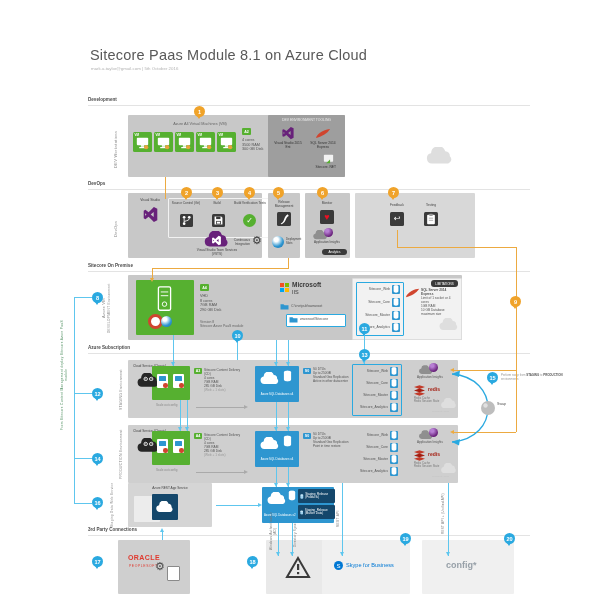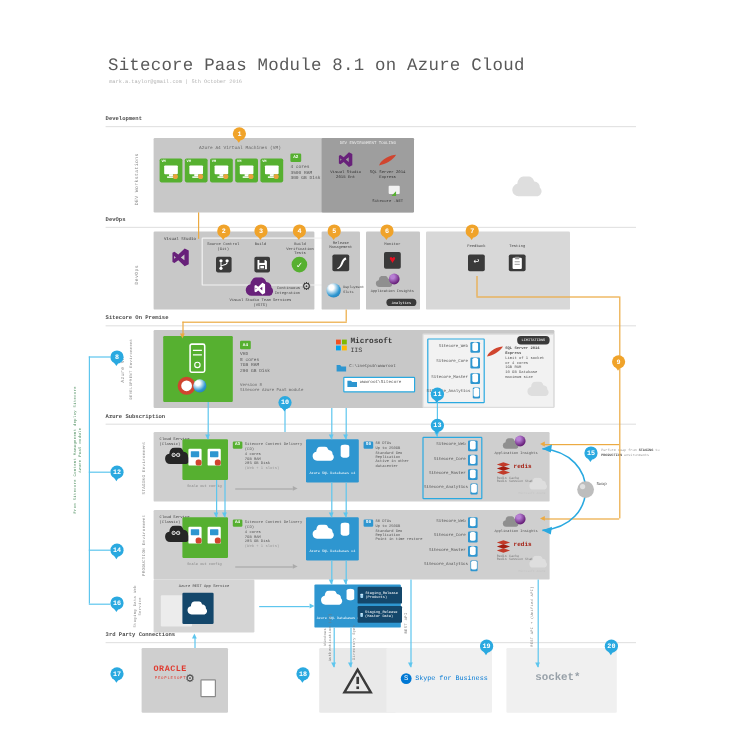--- a/index.html
+++ b/index.html
@@ -1,17 +1,17 @@
 <!DOCTYPE html>
 <html><head>
 <meta charset="utf-8">
 <style>
   html,body{margin:0;padding:0;background:#fff}
   .canvas{position:relative;width:615px;height:615px;background:#fff;overflow:hidden;
-          font-family:Liberation Mono, monospace;color:#555}
+          font-family:Liberation Sans, sans-serif;color:#555}
   .t{position:absolute;line-height:1.25;color:#555}
   .c{text-align:center}
   .r{text-align:right}
   .vlab{position:absolute;writing-mode:vertical-rl;transform:rotate(180deg);
         font-size:4px;color:#8a8a8a;text-align:center;letter-spacing:.3px;line-height:1.3}
   .bx{position:absolute;background:#c8c8c8;border-radius:1px}
   .hr{position:absolute;left:88px;width:442px;height:1px;background:#e3e3e3}
   .bandlab{position:absolute;font-size:4.6px;font-weight:bold;color:#4d4d4d}
   .pin{position:absolute;width:11px;height:11px;border-radius:50%;--c:#2aa9e0;background:var(--c);
        color:#fff;font-size:5.6px;font-weight:bold;display:flex;align-items:center;justify-content:center;z-index:9}
@@ -696,18 +696,18 @@
   <div class="pin" style="left:400px;top:533px">19</div>
   <div class="bx" style="left:322px;top:540px;width:88px;height:54px;background:#f0f0f0"></div>
   <div style="position:absolute;left:334px;top:561px;width:9px;height:9px;border-radius:50%;background:#0078d4;color:#fff;font-size:6px;display:flex;align-items:center;justify-content:center;z-index:4">S</div>
   <div class="t" style="left:346px;top:562px;font-size:5.6px;color:#0078d4">Skype for Business</div>
   <div class="lv" style="left:342px;top:483px;height:73px"></div>
   <div class="ad" style="left:340px;top:552px"></div>
   <div class="vlab" style="left:336px;top:498px;height:42px;font-size:3.2px;color:#777">REST API</div>
 
   <div class="pin" style="left:504px;top:533px">20</div>
   <div class="bx" style="left:422px;top:540px;width:92px;height:54px;background:#f0f0f0"></div>
-  <div class="t" style="left:446px;top:560px;font-size:9px;font-weight:bold;color:#97a0a8">socket*</div>
+  <div class="t" style="left:446px;top:560px;font-size:9px;font-weight:bold;color:#97a0a8">config*</div>
   <div class="lv" style="left:448px;top:483px;height:73px"></div>
   <div class="ad" style="left:446px;top:552px"></div>
   <div class="vlab" style="left:442px;top:488px;height:52px;font-size:3px;color:#777">REST API + (Unified API)</div>
 
 </div>
 
 </body></html>

